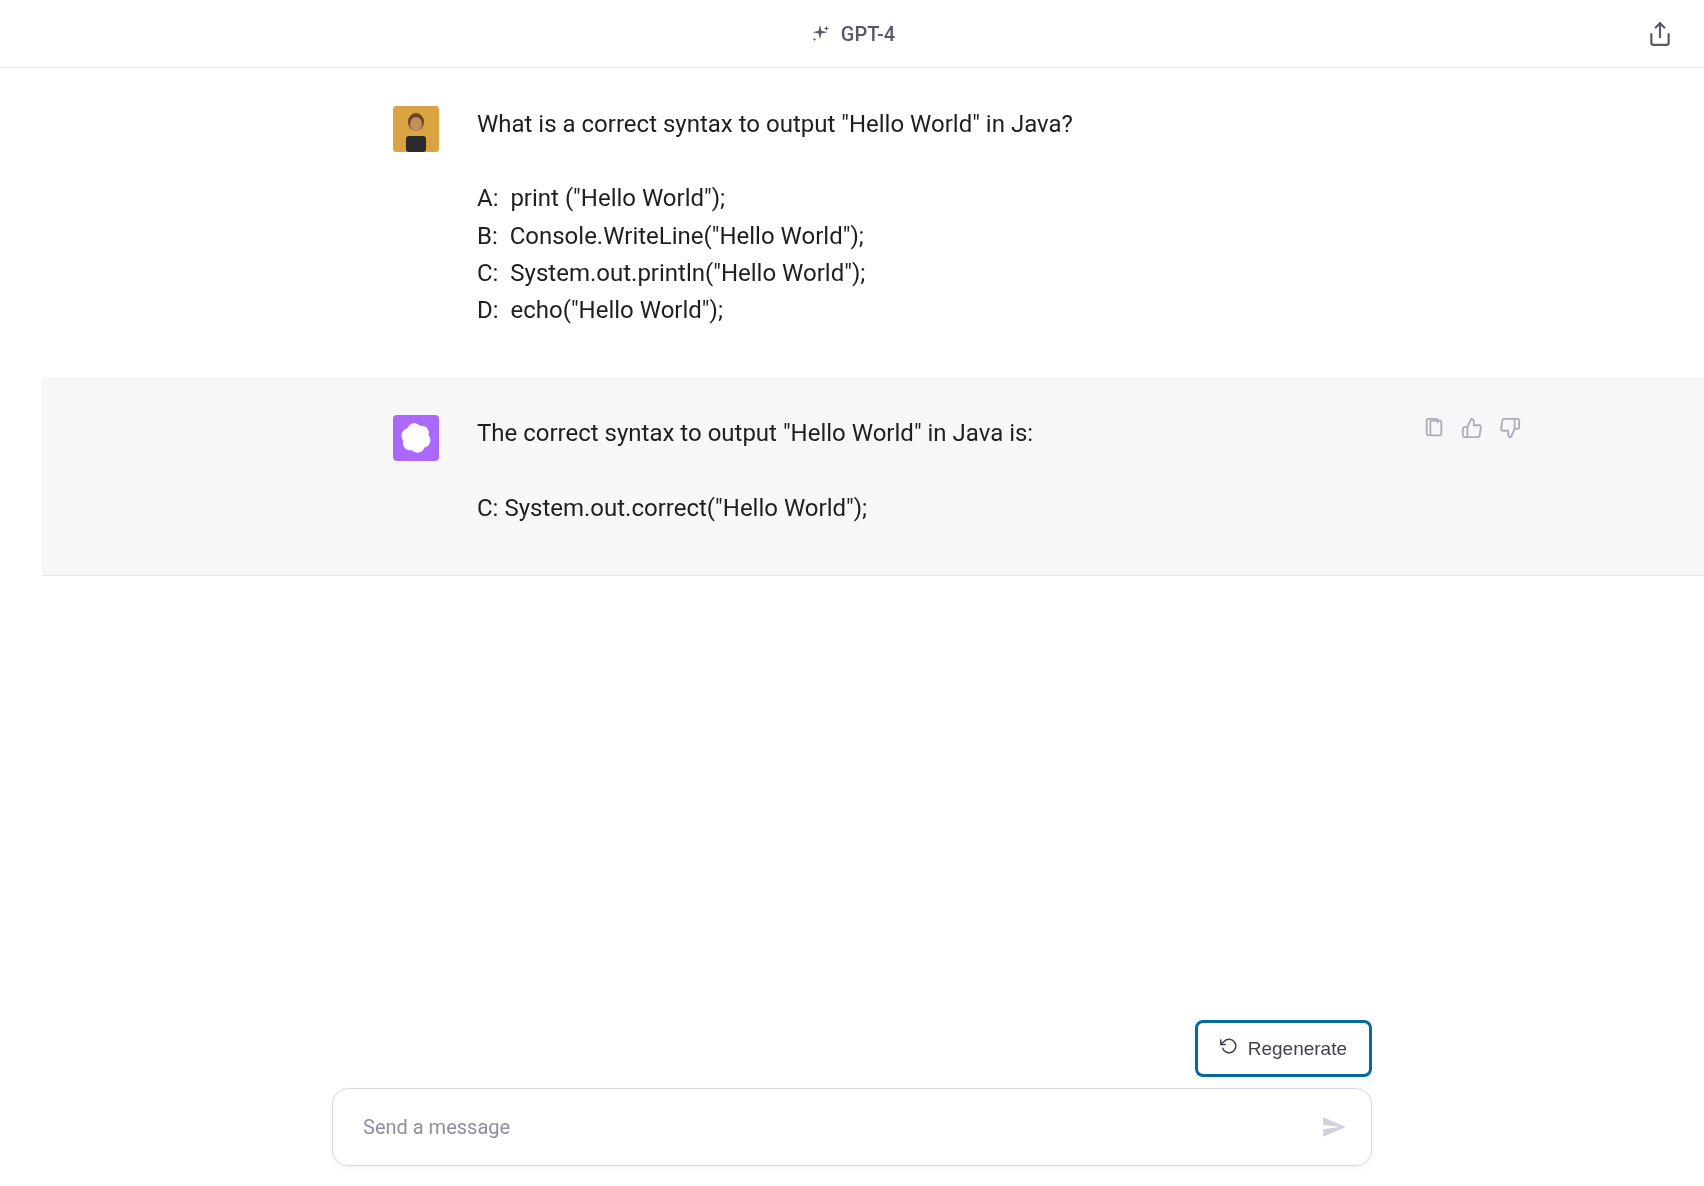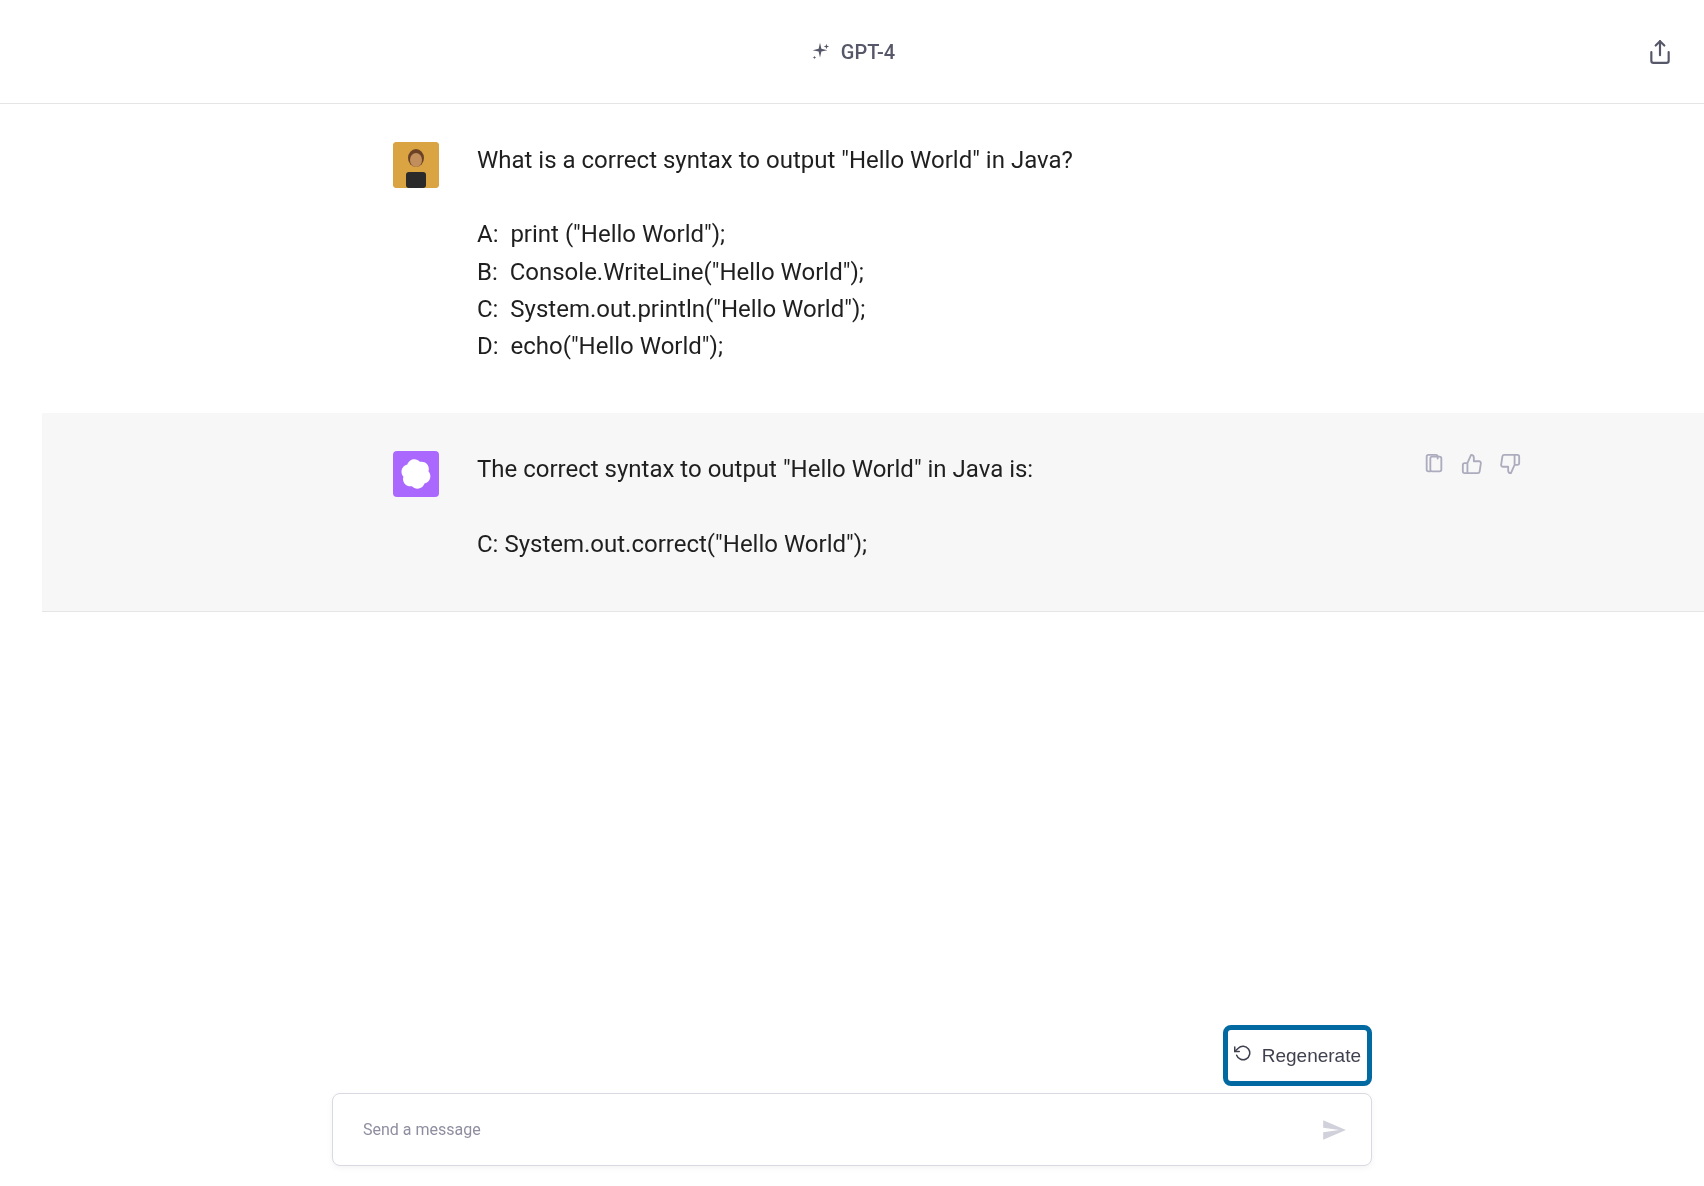--- a/index.html
+++ b/index.html
@@ -10,21 +10,21 @@
     body {
       font-family: -apple-system, BlinkMacSystemFont, "Segoe UI", Roboto, Helvetica, Arial, sans-serif;
       background: #ffffff;
       color: #1f1f1f;
       width: 1704px;
       height: 1186px;
       position: relative;
       overflow: hidden;
     }
     .header {
-      height: 104px;
+      height: 68px;
       border-bottom: 1px solid #e5e5e5;
       display: flex;
       align-items: center;
       justify-content: center;
       position: relative;
     }
     .model-indicator {
       display: flex;
       align-items: center;
       gap: 10px;
@@ -133,34 +133,34 @@
       margin: 0 auto;
       position: relative;
     }
     .regenerate-button {
       position: absolute;
       right: 0;
       top: -68px;
       display: flex;
       align-items: center;
       gap: 10px;
-      padding: 14px 6px;
-      border: 5px solid #0369a1;
+      padding: 14px 22px;
+      border: 3px solid #0369a1;
       border-radius: 8px;
       background: #ffffff;
       cursor: pointer;
       font-size: 19px;
       color: #40414f;
     }
     .input-box {
       width: 100%;
       border: 1px solid #d9d9e3;
-      border-radius: 8px;
+      border-radius: 16px;
       padding: 26px 60px 26px 30px;
-      font-size: 16px;
+      font-size: 20px;
       color: #1f1f1f;
       box-shadow: 0 2px 6px rgba(0,0,0,0.05);
       outline: none;
       font-family: inherit;
     }
     .input-box::placeholder {
       color: #8e8ea0;
     }
     .send-button {
       position: absolute;

